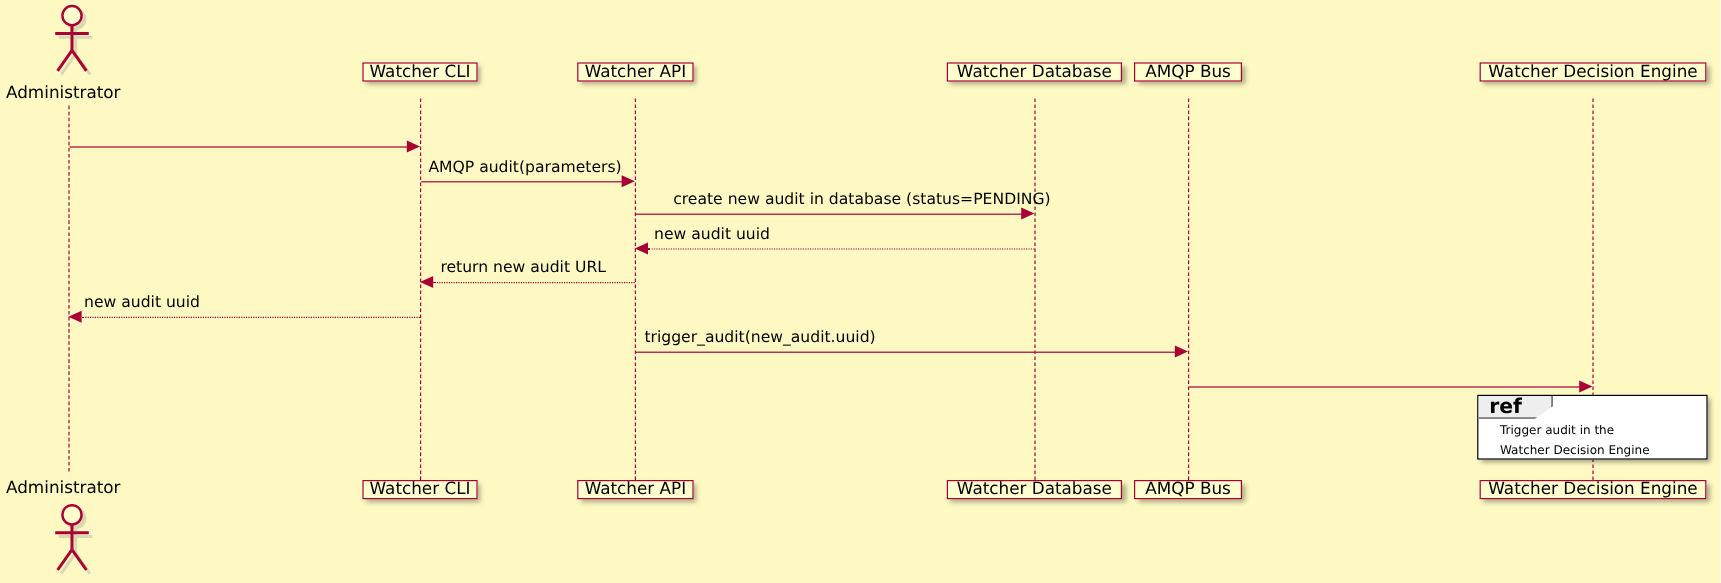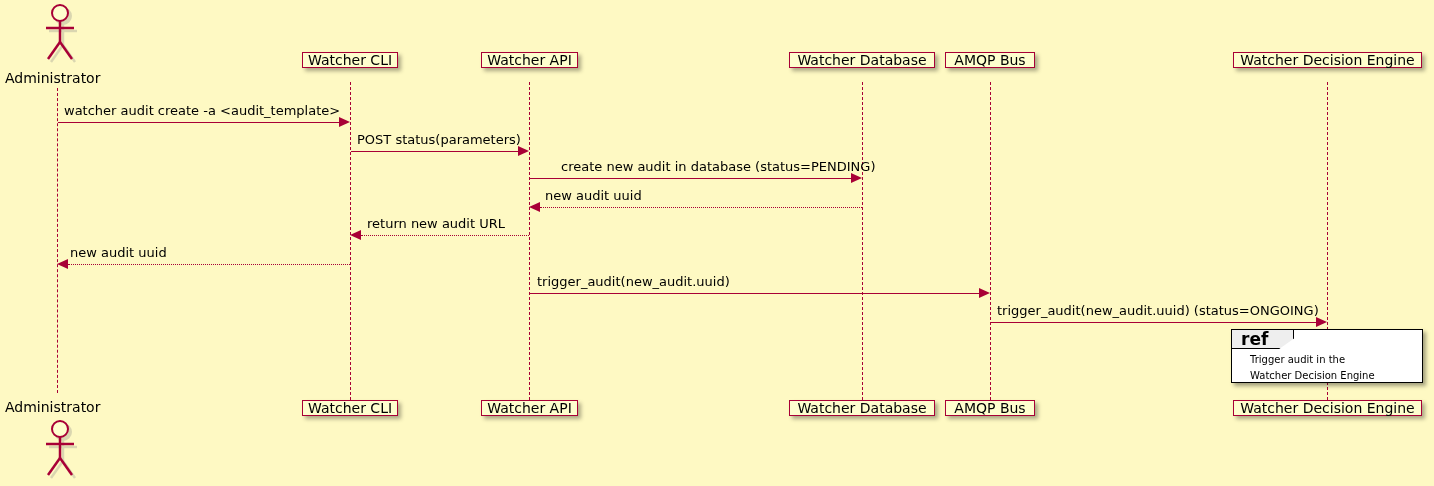--- a/index.html
+++ b/index.html
@@ -159,25 +159,24 @@
   <div class="participant" style="left:789px; top:52px; width:146px;">
     <span>Watcher Database</span>
   </div>
   <div class="participant" style="left:945px; top:52px; width:90px;">
     <span>AMQP Bus</span>
   </div>
   <div class="participant" style="left:1233px; top:52px; width:189px;">
     <span>Watcher Decision Engine</span>
   </div>
 
-  <div class="msg-label" style="left:64px; top:104px;">watcher audit create -a &lt;audit_template&gt;</div>
   <div class="msg-line" style="left:58px; top:122px; width:282px;"></div>
   <div class="arrowhead right" style="left:339px; top:117px;"></div>
 
-  <div class="msg-label" style="left:357px; top:133px;">POST status(parameters)</div>
+  <div class="msg-label" style="left:357px; top:133px;">AMQP audit(parameters)</div>
   <div class="msg-line" style="left:351px; top:151px; width:168px;"></div>
   <div class="arrowhead right" style="left:518px; top:146px;"></div>
 
   <div class="msg-label" style="left:537px; top:160px;margin-left:24px;">create new audit in database (status=PENDING)</div>
   <div class="msg-line" style="left:530px; top:178px; width:322px;"></div>
   <div class="arrowhead right" style="left:851px; top:173px;"></div>
 
   <div class="msg-label" style="left:545px; top:189px;">new audit uuid</div>
   <div class="msg-line dotted" style="left:540px; top:207px; width:322px;"></div>
   <div class="arrowhead left" style="left:529px; top:202px;"></div>
@@ -187,21 +186,20 @@
   <div class="arrowhead left" style="left:350px; top:230px;"></div>
 
   <div class="msg-label" style="left:70px; top:246px;">new audit uuid</div>
   <div class="msg-line dotted" style="left:68px; top:264px; width:282px;"></div>
   <div class="arrowhead left" style="left:57px; top:259px;"></div>
 
   <div class="msg-label" style="left:537px; top:275px;">trigger_audit(new_audit.uuid)</div>
   <div class="msg-line" style="left:530px; top:293px; width:450px;"></div>
   <div class="arrowhead right" style="left:979px; top:288px;"></div>
 
-  <div class="msg-label" style="left:997px; top:304px;">trigger_audit(new_audit.uuid) (status=ONGOING)</div>
   <div class="msg-line" style="left:991px; top:322px; width:326px;"></div>
   <div class="arrowhead right" style="left:1316px; top:317px;"></div>
 
   <div class="ref-box" style="left:1231px; top:329px; width:192px; height:54px;">
     <div class="ref-tab" style="width:62px;">
       <span class="ref-tab-label">ref</span>
     </div>
     <div class="ref-text" style="left:18px; top:22px;">Trigger audit in the</div>
     <div class="ref-text" style="left:18px; top:38px;">Watcher Decision Engine</div>
   </div>

